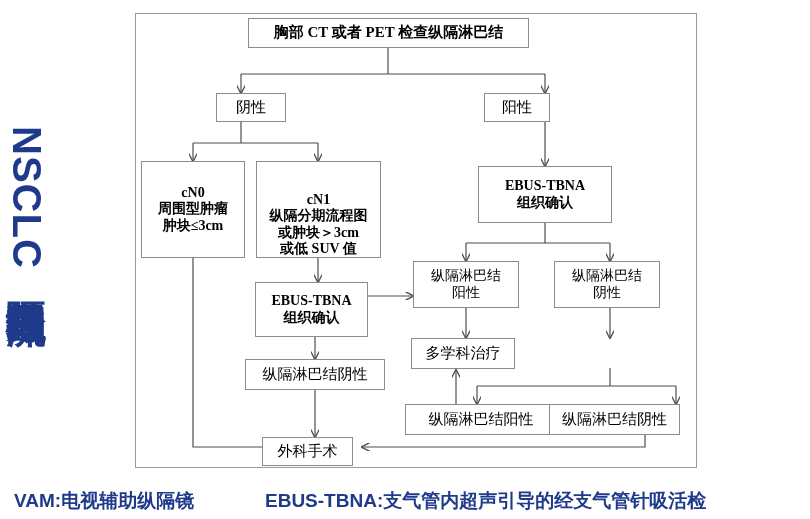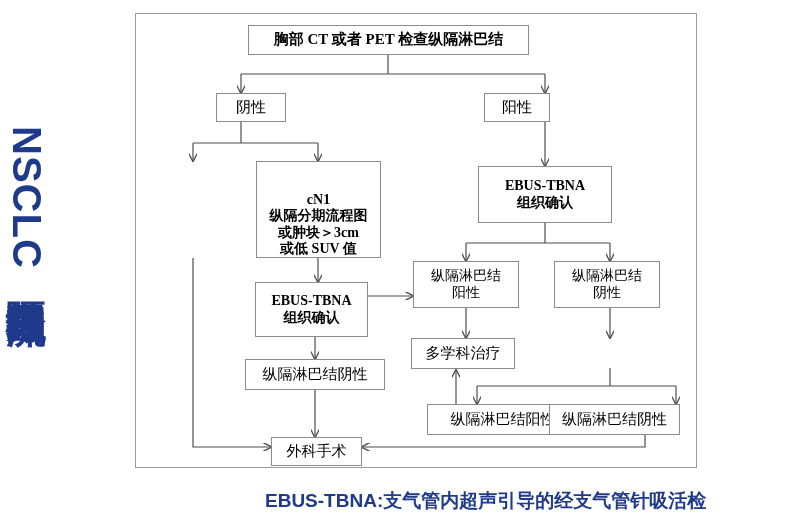--- a/index.html
+++ b/index.html
@@ -156,32 +156,37 @@
       <path d="M 477,386 L 477,404" marker-end="url(#ar)"></path>
       <path d="M 676,386 L 676,404" marker-end="url(#ar)"></path>
 
       <path d="M 456,404 L 456,370" marker-end="url(#ar)"></path>
 
       <path d="M 645,435 L 645,447 L 362,447" marker-end="url(#ar)"></path>
 
     </g>
   </svg>
 
-  <div class="node bold f15" style="left:248px; top:25px; width:281px; height:30px;">
+  <div class="node bold f15" style="left:248px; top:18px; width:281px; height:30px;">
     <span class="ln">胸部 CT 或者 PET 检查纵隔淋巴结</span>
   </div>
 
   <div class="node f15" style="left:216px; top:93px; width:70px; height:29px;">
     <span class="ln">阴性</span>
   </div>
 
   <div class="node f15" style="left:484px; top:93px; width:66px; height:29px;">
     <span class="ln">阳性</span>
   </div>
 
+  <div class="node bold f14" style="left:141px; top:161px; width:104px; height:97px;">
+    <span class="ln">cN0</span>
+    <span class="ln">周围型肿瘤</span>
+    <span class="ln">肿块≤3cm</span>
+  </div>
 
   <div class="node bold f14" style="left:256px; top:161px; width:125px; height:97px;justify-content:flex-end;">
     <span class="ln">cN1</span>
     <span class="ln">纵隔分期流程图</span>
     <span class="ln">或肿块＞3cm</span>
     <span class="ln">或低 SUV 值</span>
   </div>
 
   <div class="node bold f14" style="left:478px; top:166px; width:134px; height:57px;">
     <span class="ln">EBUS-TBNA</span>
@@ -205,29 +210,30 @@
 
   <div class="node f15" style="left:245px; top:359px; width:140px; height:31px;">
     <span class="ln">纵隔淋巴结阴性</span>
   </div>
 
   <div class="node f15" style="left:411px; top:338px; width:104px; height:31px;text-align:right;">
     <span class="ln">多学科治疗</span>
   </div>
 
 
-  <div class="node f15" style="left:405px; top:404px; width:152px; height:31px;margin-left:22px;">
+  <div class="node f15" style="left:405px; top:404px; width:152px; height:31px;">
     <span class="ln">纵隔淋巴结阳性</span>
   </div>
 
   <div class="node f15" style="left:549px; top:404px; width:131px; height:31px;">
     <span class="ln">纵隔淋巴结阴性</span>
   </div>
 
-  <div class="node f15" style="left:271px; top:437px; width:91px; height:29px;">
+  <div class="node f15" style="left:262px; top:437px; width:91px; height:29px;">
     <span class="ln">外科手术</span>
   </div>
 
 </div>
 
 <div id="legend">
+  <span class="item1">VAM:电视辅助纵隔镜</span>
   <span class="item2">EBUS-TBNA:支气管内超声引导的经支气管针吸活检</span>
 </div>
 
 </body></html>

